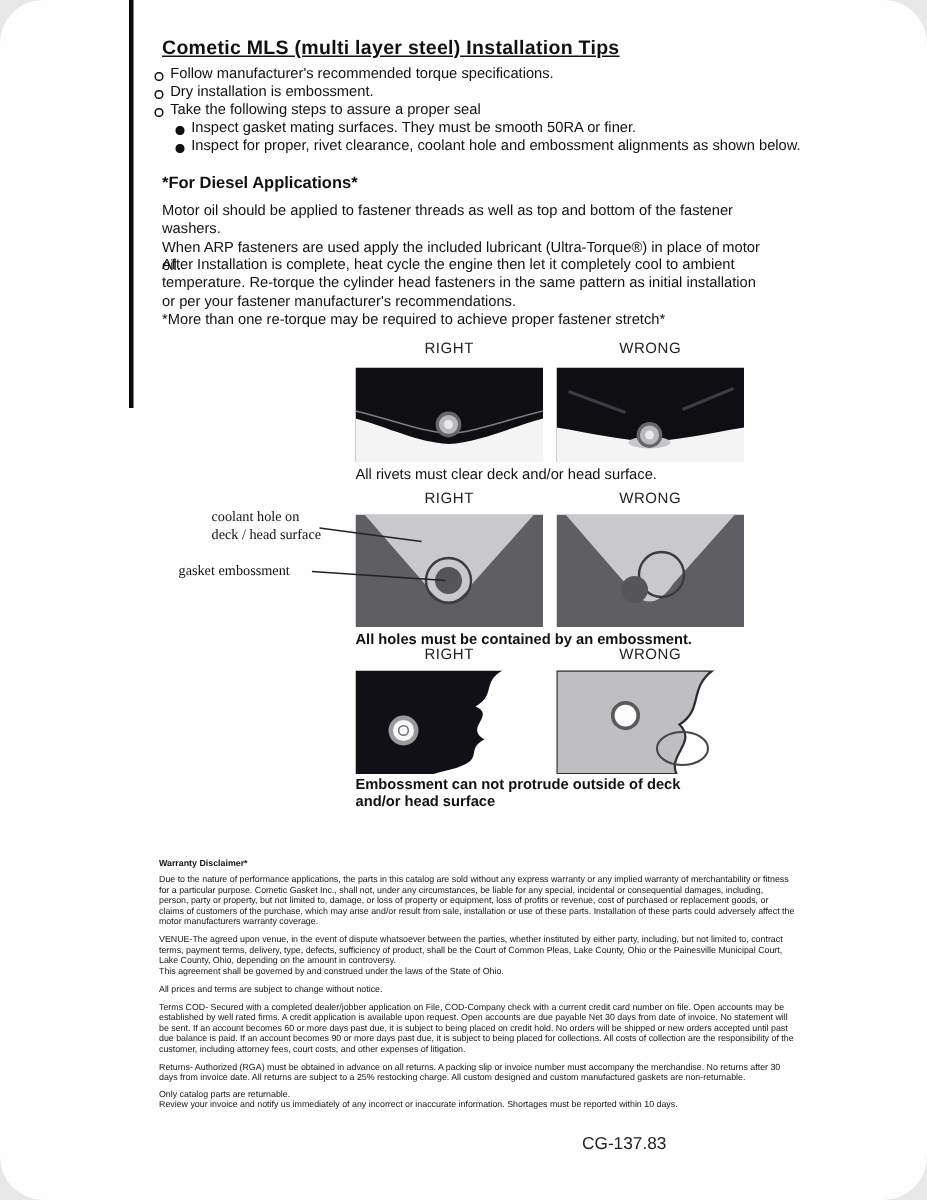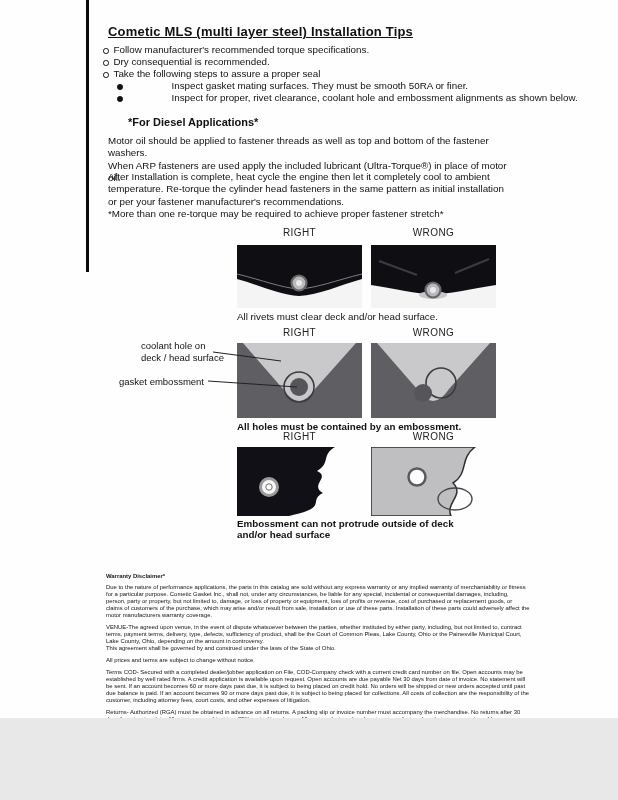--- a/index.html
+++ b/index.html
@@ -1,43 +1,43 @@
 <!DOCTYPE html>
 <html lang="en"><head>
 <meta charset="utf-8">
 <title>Cometic MLS Installation Tips</title>
 <style>
   html,body{margin:0;padding:0;background:#e8e8e8;}
-  #page{position:relative;width:618px;height:718px;background:#fefefe;overflow:hidden;
-        font-family:"Liberation Sans", sans-serif;color:#111;}
+  #page{position:relative;width:618px;height:800px;background:#fefefe;overflow:hidden;
+        font-family:"Liberation Sans", sans-serif;color:#111;border-radius:29px;}
   .abs{position:absolute;}
   .pre{white-space:pre-line;}
 
   .scan-bar{left:86px;top:0;width:3px;height:272px;background:#0a0a0a;}
 
   .title{left:108px;top:24px;font-size:13px;font-weight:bold;text-decoration:underline;letter-spacing:.2px;}
 
   .bullets{left:103px;top:44px;font-size:9.8px;line-height:12.1px;}
   .b-row{display:flex;align-items:flex-start;}
-  .b-row.sub{margin-left:14px;gap:44px;}
+  .b-row.sub{margin-left:14px;}
   .dot{flex:0 0 auto;width:3.5px;height:3.5px;border-radius:50%;margin:4px 5px 0 0;}
   .dot.open{border:1px solid #111;}
   .dot.fill{background:#111;border:1px solid #111;}
 
-  .diesel-h{left:108px;top:116px;font-size:11px;font-weight:bold;margin-left:20px;}
+  .diesel-h{left:108px;top:116px;font-size:11px;font-weight:bold;}
   .para{font-size:9.8px;line-height:12.3px;width:410px;}
   .p-oil{left:108px;top:135px;}
   .p-heat{left:108px;top:171px;}
   .p-note{left:108px;top:208px;}
 
   .rw{width:125px;text-align:center;font-size:10px;letter-spacing:.4px;color:#222;}
   .panel{width:125px;display:block;}
   .caption{font-size:9.8px;color:#111;}
 
-  .side-label{font-size:9.5px;line-height:11.5px;color:#111;}
+  .side-label{font-size:9.5px;line-height:11.5px;color:#111;font-family:Liberation Serif, serif;}
 
   .leader{left:0;top:0;width:618px;height:800px;pointer-events:none;}
 
   .disclaimer{left:106px;top:573px;width:424px;font-size:5.9px;line-height:7.1px;color:#151515;}
   .disc-h{font-weight:bold;margin:0 0 4px 0;}
   .disc-p{margin:0 0 4.5px 0;}
 
   .footer{left:388px;top:757px;font-size:11.5px;color:#222;}
 </style>
 </head>
@@ -49,21 +49,21 @@
 
   <div class="abs title">Cometic MLS (multi layer steel) Installation Tips</div>
 
   <div class="abs bullets">
     <div class="b-row">
       <span class="dot open"></span>
       <span>Follow manufacturer's recommended torque specifications.</span>
     </div>
     <div class="b-row">
       <span class="dot open"></span>
-      <span>Dry consequential is recommended.</span>
+      <span>Dry installation is embossment.</span>
     </div>
     <div class="b-row">
       <span class="dot open"></span>
       <span>Take the following steps to assure a proper seal</span>
     </div>
     <div class="b-row sub">
       <span class="dot fill"></span>
       <span>Inspect gasket mating surfaces.  They must be smooth 50RA or finer.</span>
     </div>
     <div class="b-row sub">

